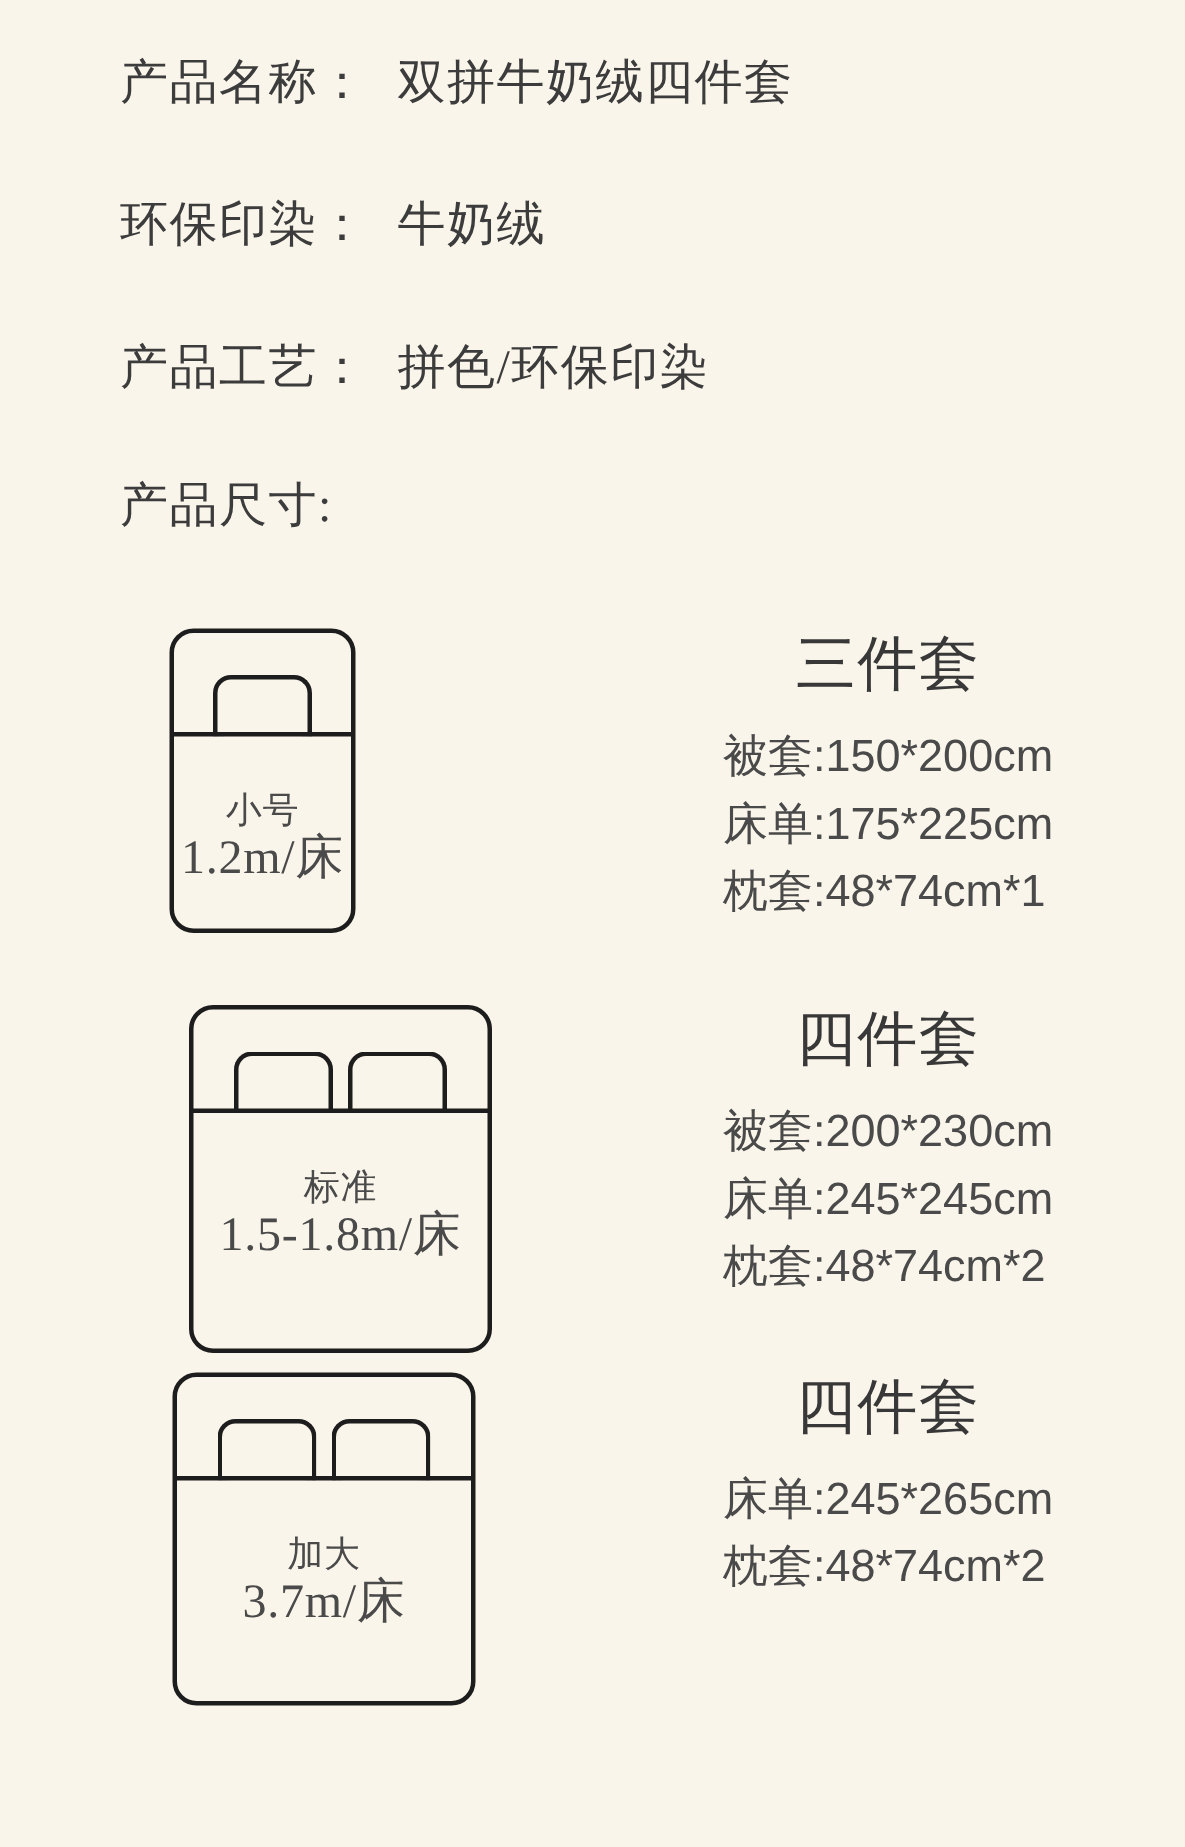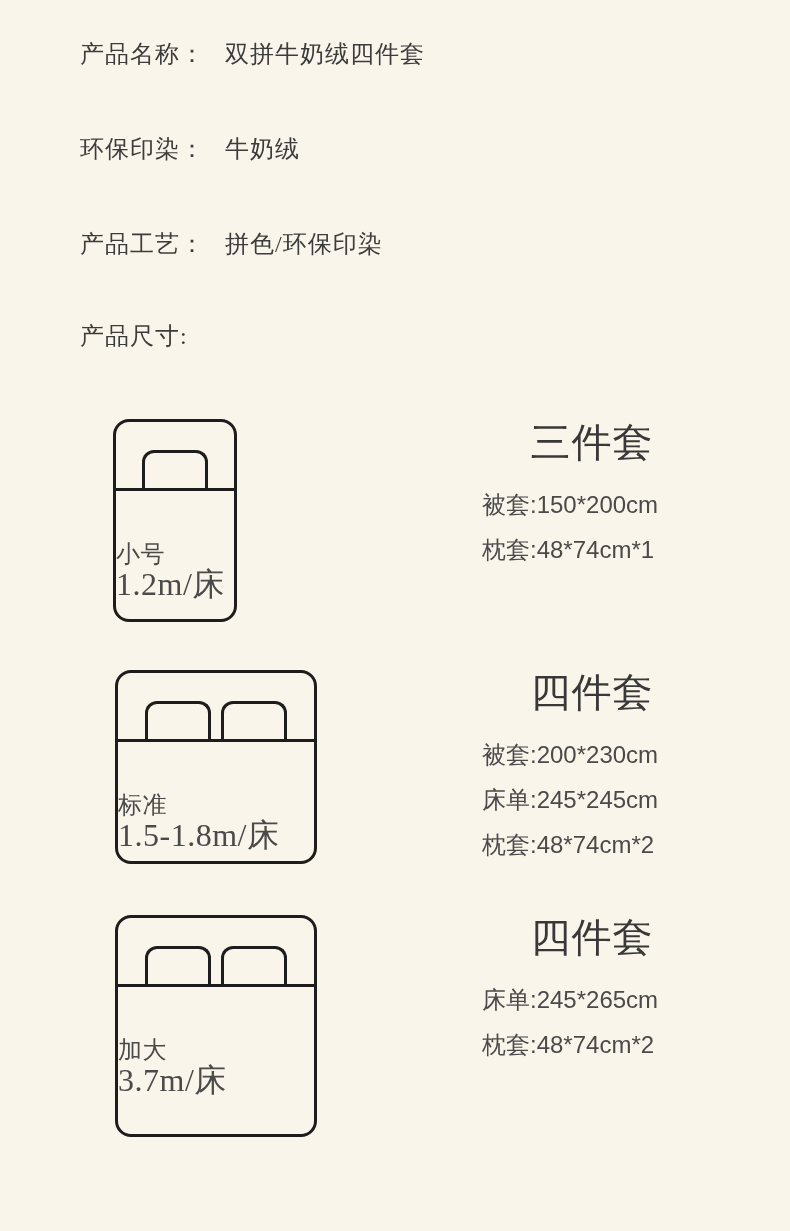--- a/index.html
+++ b/index.html
@@ -11,40 +11,40 @@
     background: #FAF5EA;
     overflow: hidden;
     font-family: "Liberation Serif", "DejaVu Serif", serif;
     color: #3C3C3C;
   }
 
   
   .info-row {
     position: absolute;
     left: 80px;
-    font-size: 24px;
+    font-size: 32px;
     line-height: 40px;
     letter-spacing: 1px;
     white-space: nowrap;
   }
   .info-row .value { margin-left: 20px; }
   .row-1 { top: 34px; }
   .row-2 { top: 129px; }
   .row-3 { top: 224px; }
   .row-4 { top: 316px; }
 
   
   .bed {
     position: absolute;
     border: 3px solid #1D1D1D;
     border-radius: 16px;
     background: transparent;
   }
   .bed-1 { left: 113px; top: 419px; width: 124px; height: 203px; }
-  .bed-2 { left: 115px; top: 670px; width: 202px; height: 194px; }
+  .bed-2 { left: 126px; top: 670px; width: 202px; height: 232px; }
   .bed-3 { left: 115px; top: 915px; width: 202px; height: 222px; }
   .bed-headline {
     position: absolute;
     left: -1px; right: -1px; top: 66px;
     border-top: 3px solid #1D1D1D;
   }
   .pillow-row {
     position: absolute;
     left: 0; right: 0; top: 28px;
     height: 38px;
@@ -55,26 +55,25 @@
   .pillow {
     width: 66px;
     height: 41px; 
     border: 3px solid #1D1D1D;
     border-bottom: none;
     border-radius: 12px 12px 0 0;
   }
   .bed-label {
     position: absolute;
     left: 0; right: 0; top: 104px;
-    text-align: left;
+    text-align: center;
     font-size: 24px;
     line-height: 30px;
     color: #4A4A4A;
     letter-spacing: 0.5px;
-    margin-top: 13px;
   }
   .bed-label .bed-size { font-size: 32px; }
 
   
   .spec {
     position: absolute;
     left: 472px;
     width: 240px;
   }
   .spec-1 { top: 420px; }
@@ -84,21 +83,21 @@
     text-align: center;
     font-size: 40px;
     line-height: 46px;
     color: #383838;
     letter-spacing: 1px;
   }
   .spec-items {
     margin-top: 16px;
     margin-left: 10px;
     font-family: "Liberation Sans", "DejaVu Sans", sans-serif;
-    font-size: 24px;
+    font-size: 30px;
     line-height: 45px;
     color: #4A4A4A;
     white-space: nowrap;
   }
 </style>
 </head>
 <body>
 
 <div class="page">
 
@@ -122,20 +121,21 @@
     <div class="bed-headline"></div>
     <div class="bed-label">
       <div>小号</div>
       <div class="bed-size">1.2m/床</div>
     </div>
   </div>
   <div class="spec spec-1">
     <div class="spec-title">三件套</div>
     <div class="spec-items">
       <div>被套:150*200cm</div>
+      <div>床单:175*225cm</div>
       <div>枕套:48*74cm*1</div>
     </div>
   </div>
 
   <div class="bed bed-2">
     <div class="pillow-row">
       <div class="pillow"></div>
       <div class="pillow"></div>
     </div>
     <div class="bed-headline"></div>

